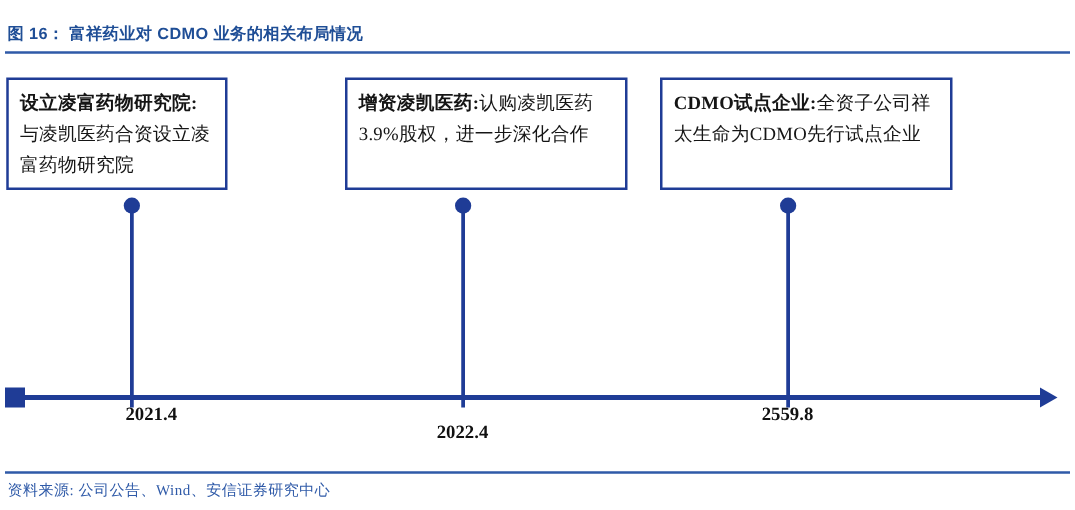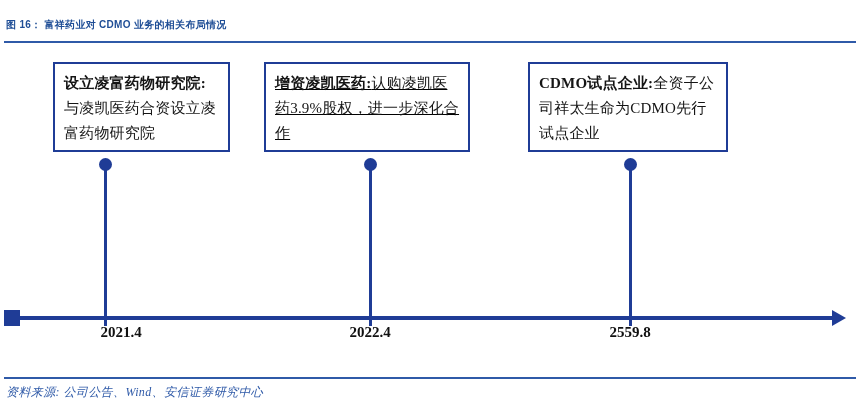--- a/index.html
+++ b/index.html
@@ -6,21 +6,21 @@
   body{
     width:860px;height:408px;position:relative;overflow:hidden;
     font-family:"Liberation Serif","DejaVu Serif",serif;
     -webkit-font-smoothing:antialiased;
   }
 
   
   #fig-title{
     position:absolute;left:6px;top:18px;
     font-family:"Liberation Sans","DejaVu Sans",sans-serif;
-    font-weight:bold;font-size:10px;letter-spacing:.3px;
+    font-weight:bold;font-size:13px;letter-spacing:.3px;
     color:#1F4E96;white-space:nowrap;
   }
   #title-rule{
     position:absolute;left:4px;top:41px;width:852px;height:2px;
     background:#2F5AA8;
   }
 
   
   .event-box{
     position:absolute;top:62px;height:90px;
@@ -29,23 +29,23 @@
     box-sizing:border-box;
     padding:7px 8px 0 9px;
   }
   .event-text{
     font-family:"Liberation Serif","DejaVu Serif",serif;
     font-size:15px;line-height:25px;color:#151515;
     letter-spacing:.2px;
   }
   .event-text .lead{font-weight:bold;}
 
-  #box-0{left:5px;width:177px;margin-left:48px;}
-  #box-1{left:264px;width:206px;text-decoration:underline;}
-  #box-2{left:528px;width:200px;}
+  #box-0{left:5px;width:177px;}
+  #box-1{left:276px;width:226px;}
+  #box-2{left:528px;width:234px;}
 
   
   .connector{position:absolute;}
   .connector .dot{
     position:absolute;left:-6px;top:0;
     width:13px;height:13px;border-radius:50%;
     background:#1F3C96;
   }
   .connector .stem{
     position:absolute;left:-1.5px;top:6px;
@@ -75,32 +75,32 @@
     border-left:14px solid #1F3C96;
   }
 
   .tick-label{
     position:absolute;top:324px;
     font-family:"Liberation Serif","DejaVu Serif",serif;
     font-weight:bold;font-size:15px;color:#111111;
     text-align:center;width:90px;
   }
   #tick-label-0{left:76px;}
-  #tick-label-1{left:325px;}
+  #tick-label-1{left:325px;margin-top:14px;}
   #tick-label-2{left:585px;}
 
   
   #footer-rule{
     position:absolute;left:4px;top:377px;width:852px;height:2px;
     background:#2F5AA8;
   }
   #source-note{
     position:absolute;left:6px;top:384px;
     font-family:"Liberation Serif","DejaVu Serif",serif;
-    font-style:italic;font-size:12px;color:#2F5AA8;
+    font-size:12px;color:#2F5AA8;
     letter-spacing:.4px;white-space:nowrap;
   }
 </style>
 </head>
 <body>
 
 <div id="fig-title">图 16： 富祥药业对 CDMO 业务的相关布局情况</div>
 <div id="title-rule"></div>
 
 <div class="event-box" id="box-0">

